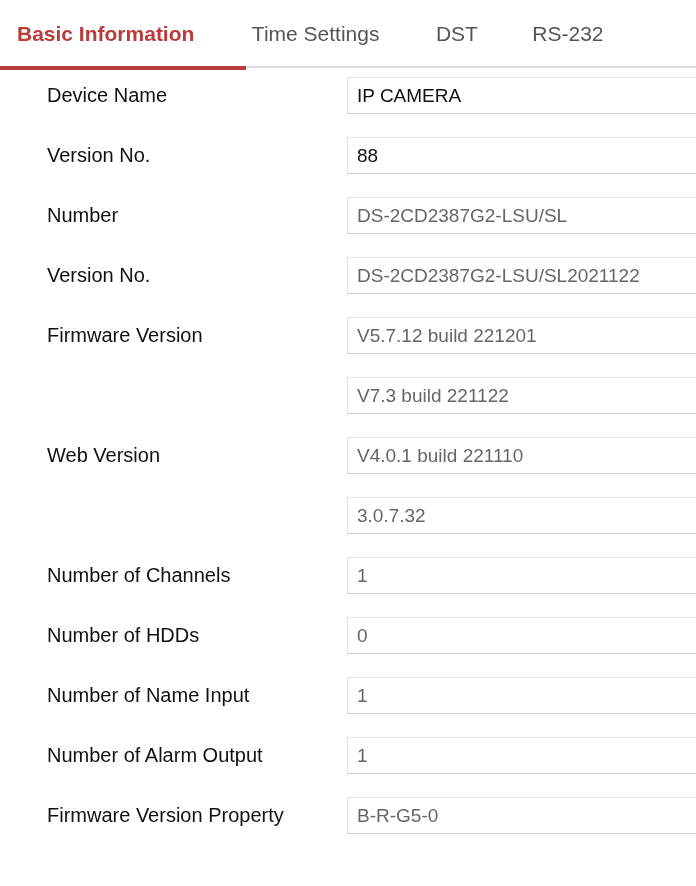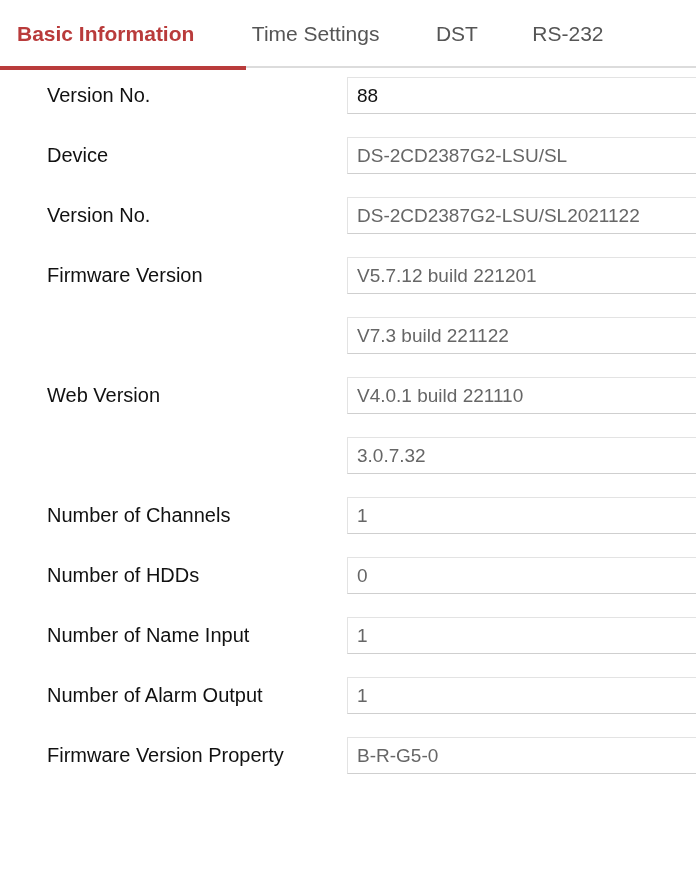--- a/index.html
+++ b/index.html
@@ -109,25 +109,29 @@
   <div class="tabbar">
     <span class="tab tab-basic active">Basic Information</span>
     <span class="tab tab-time">Time Settings</span>
     <span class="tab tab-dst">DST</span>
     <span class="tab tab-rs232">RS-232</span>
     <div class="tab-underline"></div>
   </div>
 
   <div class="form" id="form-rows">
       <div class="row">
+        <div class="row-label">Device Name</div>
+        <div class="row-field editable">IP CAMERA</div>
+      </div>
+      <div class="row">
         <div class="row-label">Version No.</div>
         <div class="row-field editable">88</div>
       </div>
       <div class="row">
-        <div class="row-label">Device</div>
+        <div class="row-label">Number</div>
         <div class="row-field">DS-2CD2387G2-LSU/SL</div>
       </div>
       <div class="row">
         <div class="row-label">Version No.</div>
         <div class="row-field">DS-2CD2387G2-LSU/SL2021122</div>
       </div>
       <div class="row">
         <div class="row-label">Firmware Version</div>
         <div class="row-field">V5.7.12 build 221201</div>
       </div>

